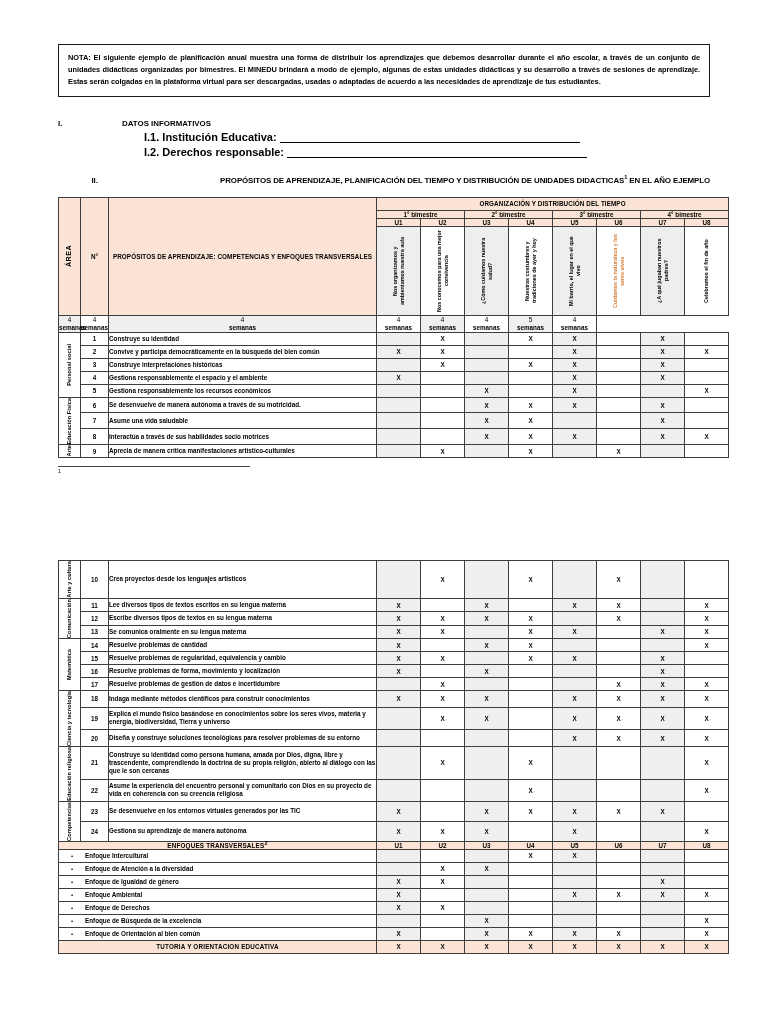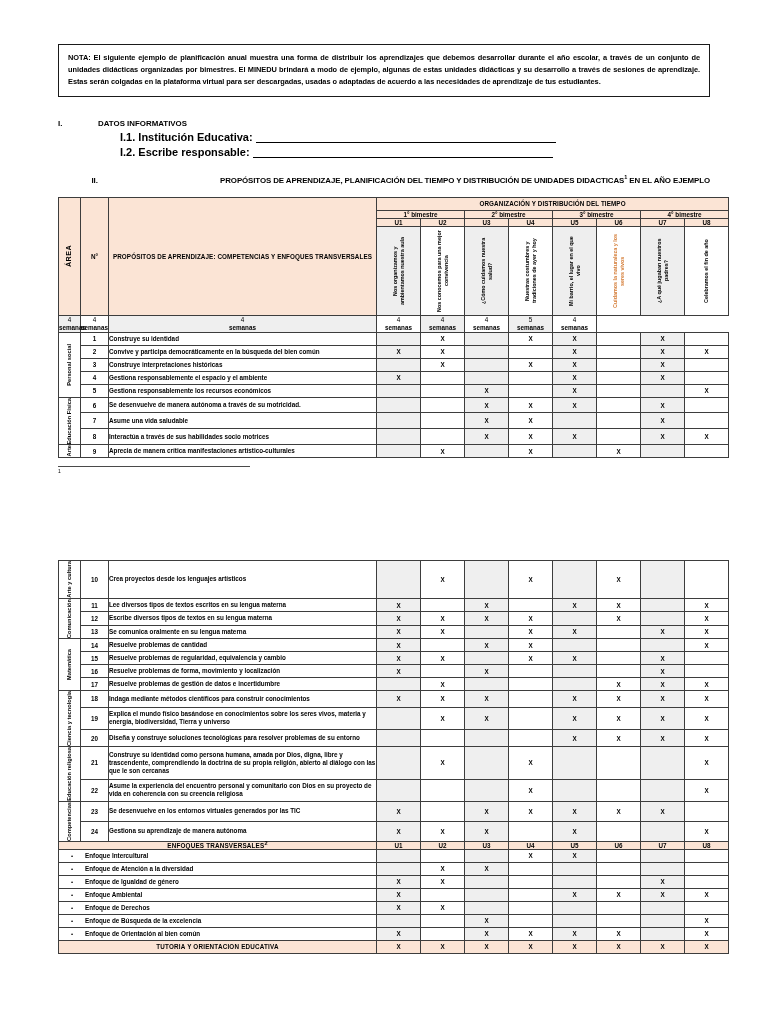--- a/index.html
+++ b/index.html
@@ -40,21 +40,21 @@
   }
 
   
   .section{
     display:flex;
     font-size:7.9px;
     font-weight:bold;
     margin-bottom:2px;
   }
   .section .numeral{width:40px;flex:0 0 40px;}
-  .section .body{flex:1;}
+  .section .body{flex:1;margin-left:24px;}
   .sub-line{
     font-size:11px;
     font-weight:bold;
     margin-top:3px;
     padding-left:22px;
     white-space:nowrap;
   }
   .fill{
     display:inline-block;
     border-bottom:1px solid #000;
@@ -204,21 +204,21 @@
 
   <div class="section">
     <div class="numeral">I.</div>
     <div class="body">
       <div>DATOS INFORMATIVOS</div>
       <div class="sub-line">
         <span>I.1.  Institución Educativa:</span>
         <span class="fill" style="width:300px"></span>
       </div>
       <div class="sub-line">
-        <span>I.2.  Escribe responsable:</span>
+        <span>I.2.  Derechos responsable:</span>
         <span class="fill" style="width:300px"></span>
       </div>
     </div>
   </div>
 
   <div class="section sec2">
     <div class="numeral">II.</div>
     <div class="body">
       <span>PROPÓSITOS DE APRENDIZAJE, PLANIFICACIÓN DEL TIEMPO Y DISTRIBUCIÓN DE UNIDADES DIDACTICAS</span><sup>1</sup><span> EN EL AÑO EJEMPLO</span>
     </div>

